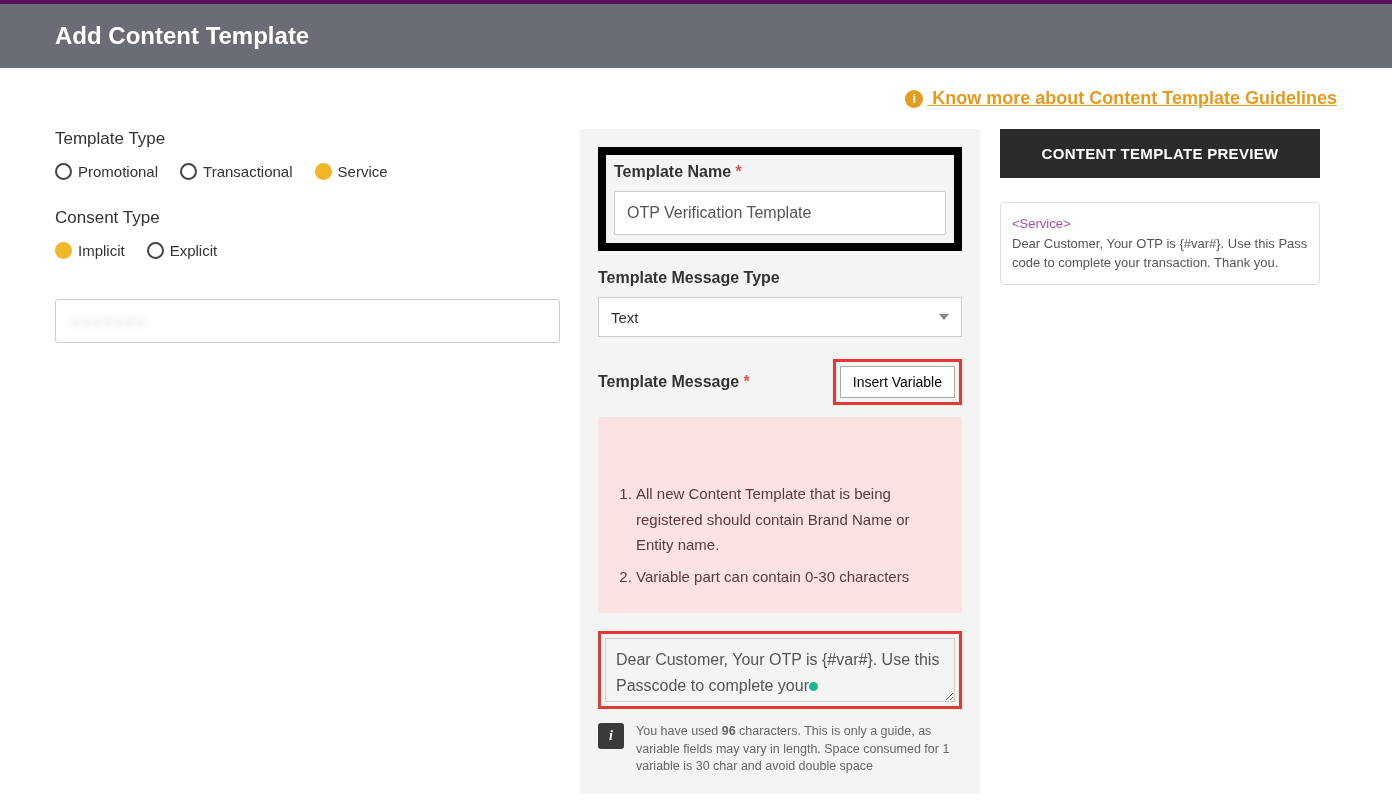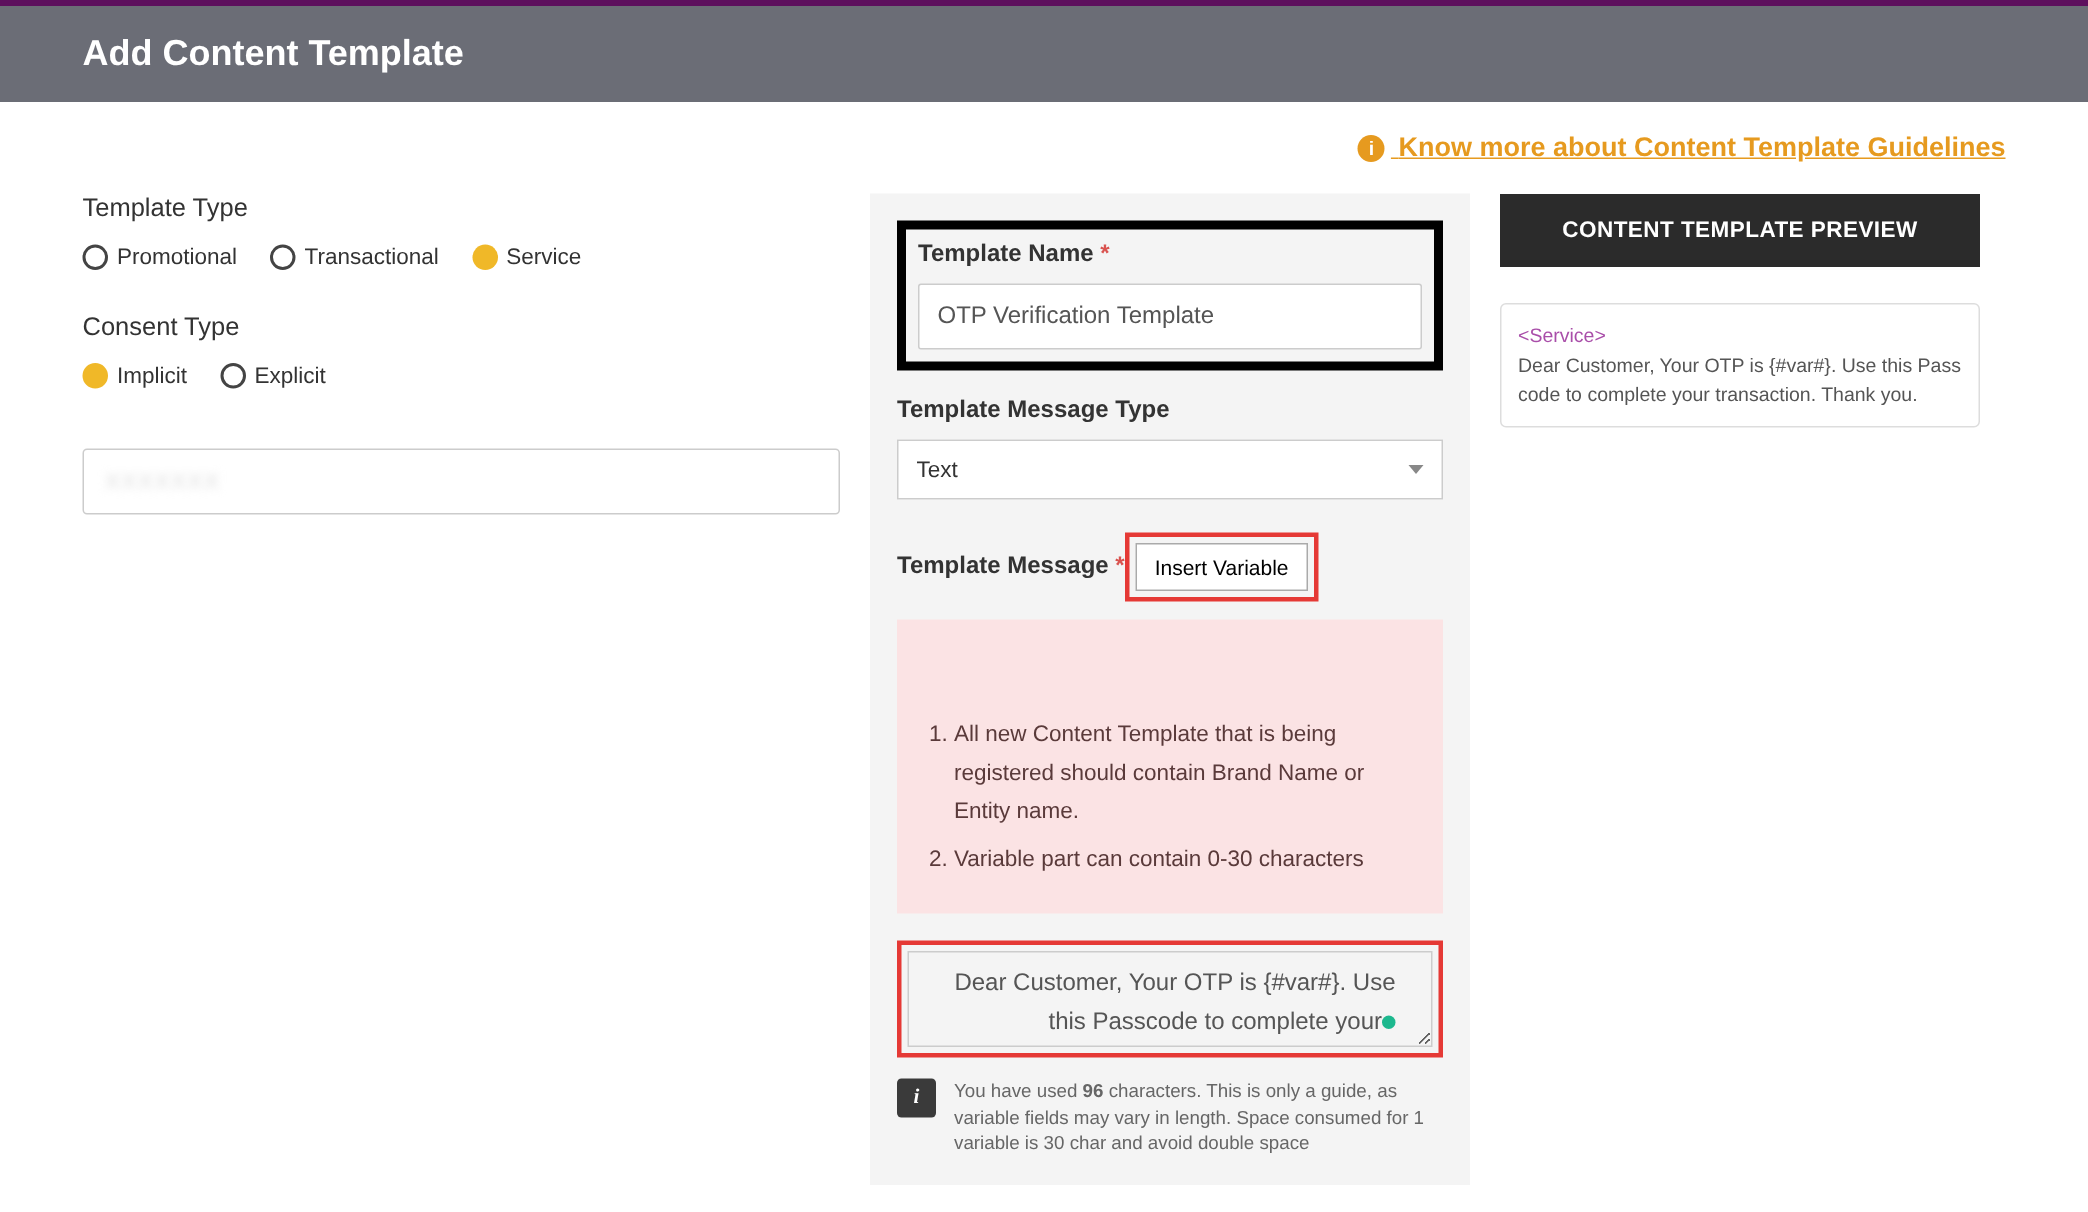--- a/index.html
+++ b/index.html
@@ -17,32 +17,32 @@
 .col-right { width: 320px; }
 .section-label { font-size: 17px; font-weight: 400; color: #333; margin-bottom: 14px; }
 .radio-row { display: flex; gap: 22px; margin-bottom: 28px; }
 .radio-item { display: flex; align-items: center; gap: 6px; cursor: pointer; font-size: 15px; color: #333; }
 .radio-circle { width: 17px; height: 17px; border: 2px solid #444; border-radius: 50%; display: inline-block; }
 .radio-circle.selected { border: none; background: #f0b828; width: 17px; height: 17px; }
 .blurred-box { width: 505px; height: 44px; border: 1px solid #ccc; border-radius: 3px; background: #fff; margin-top: 40px; display: flex; align-items: center; padding-left: 14px; }
 .blurred-text { color: #ddd; filter: blur(3px); font-size: 15px; letter-spacing: 1px; }
 .field-label { font-size: 16px; font-weight: 700; color: #333; margin-bottom: 10px; }
 .required { color: #d9534f; }
-.highlight-red { border: 6px solid #000000; padding: 8px; margin-bottom: 18px; }
+.highlight-red { border: 8px solid #000000; padding: 8px; margin-bottom: 18px; }
 .text-input { width: 100%; height: 44px; border: 1px solid #ccc; border-radius: 2px; padding: 0 12px; font-size: 16px; color: #555; font-family: inherit; }
 .select-box { width: 100%; height: 40px; border: 1px solid #ccc; background: #fff; display: flex; align-items: center; justify-content: space-between; padding: 0 12px; font-size: 15px; color: #333; cursor: pointer; margin-bottom: 22px; }
 .caret { width: 0; height: 0; border-left: 5px solid transparent; border-right: 5px solid transparent; border-top: 6px solid #888; }
-.msg-header-row { display: flex; align-items: center; margin-bottom: 12px; }
+.msg-header-row { display: flex; align-items: center; justify-content: space-between; margin-bottom: 12px; }
 .insert-var-wrap { border: 3px solid #e53935; padding: 4px; }
 .insert-var-btn { background: #fff; border: 1px solid #aaa; padding: 7px 12px; font-size: 14px; cursor: pointer; }
 .pink-notice { background: #fbe3e4; padding: 18px 16px; margin-bottom: 18px; }
 .pink-notice ol { padding-left: 22px; margin-top: 46px; }
 .pink-notice li { font-size: 15px; color: #5a3a3a; line-height: 1.7; margin-bottom: 6px; }
 .textarea-wrap { border: 3px solid #e53935; padding: 4px; margin-bottom: 14px; }
-.msg-textarea { width: 100%; height: 64px; border: 1px solid #ccc; padding: 8px 24px; font-size: 16px; color: #555; font-family: inherit; resize: both; line-height: 1.6; overflow-y: scroll; text-align: right; }
+.msg-textarea { width: 100%; height: 64px; border: 1px solid #ccc; padding: 8px 10px; font-size: 16px; color: #555; font-family: inherit; resize: both; line-height: 1.6; overflow-y: scroll; }
 .dot-green { display: inline-block; width: 9px; height: 9px; background: #1db88e; border-radius: 50%; vertical-align: middle; }
 .char-info { display: flex; gap: 12px; align-items: flex-start; }
 .char-info-icon { width: 26px; height: 26px; background: #3a3a3a; color: #fff; border-radius: 3px; text-align: center; line-height: 26px; font-weight: 700; font-family: serif; font-style: italic; font-size: 14px; }
 .char-info-text { font-size: 12.5px; color: #666; line-height: 1.4; flex: 1; }
 .preview-header { background: #2b2b2b; color: #fff; text-align: center; font-weight: 700; font-size: 15px; padding: 16px 10px; letter-spacing: 0.3px; }
 .preview-box { border: 1px solid #ddd; border-radius: 4px; padding: 11px; margin-top: 24px; font-size: 13px; line-height: 1.5; }
 .preview-tag { color: #a94ea9; }
 .preview-body { color: #555; }
 </style>
 </head>

